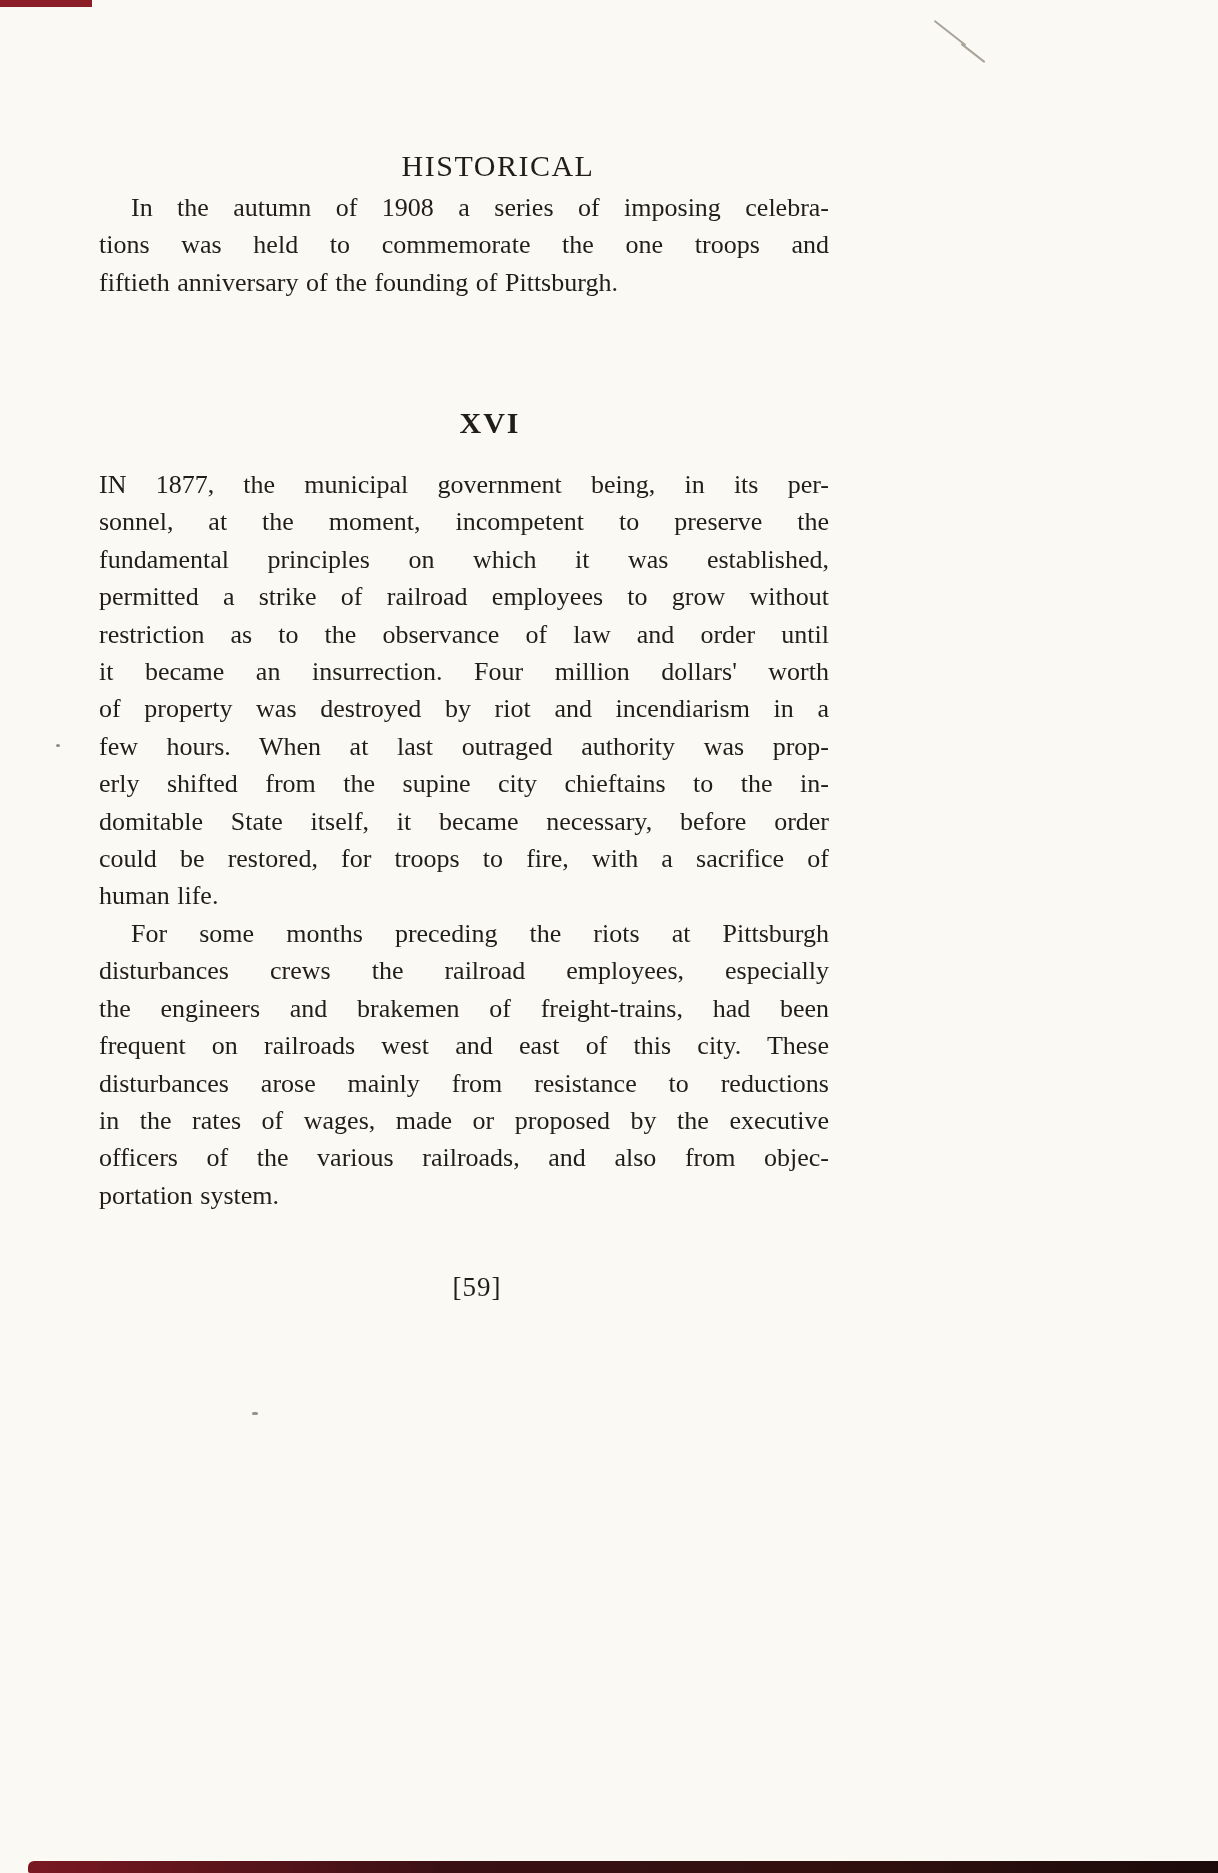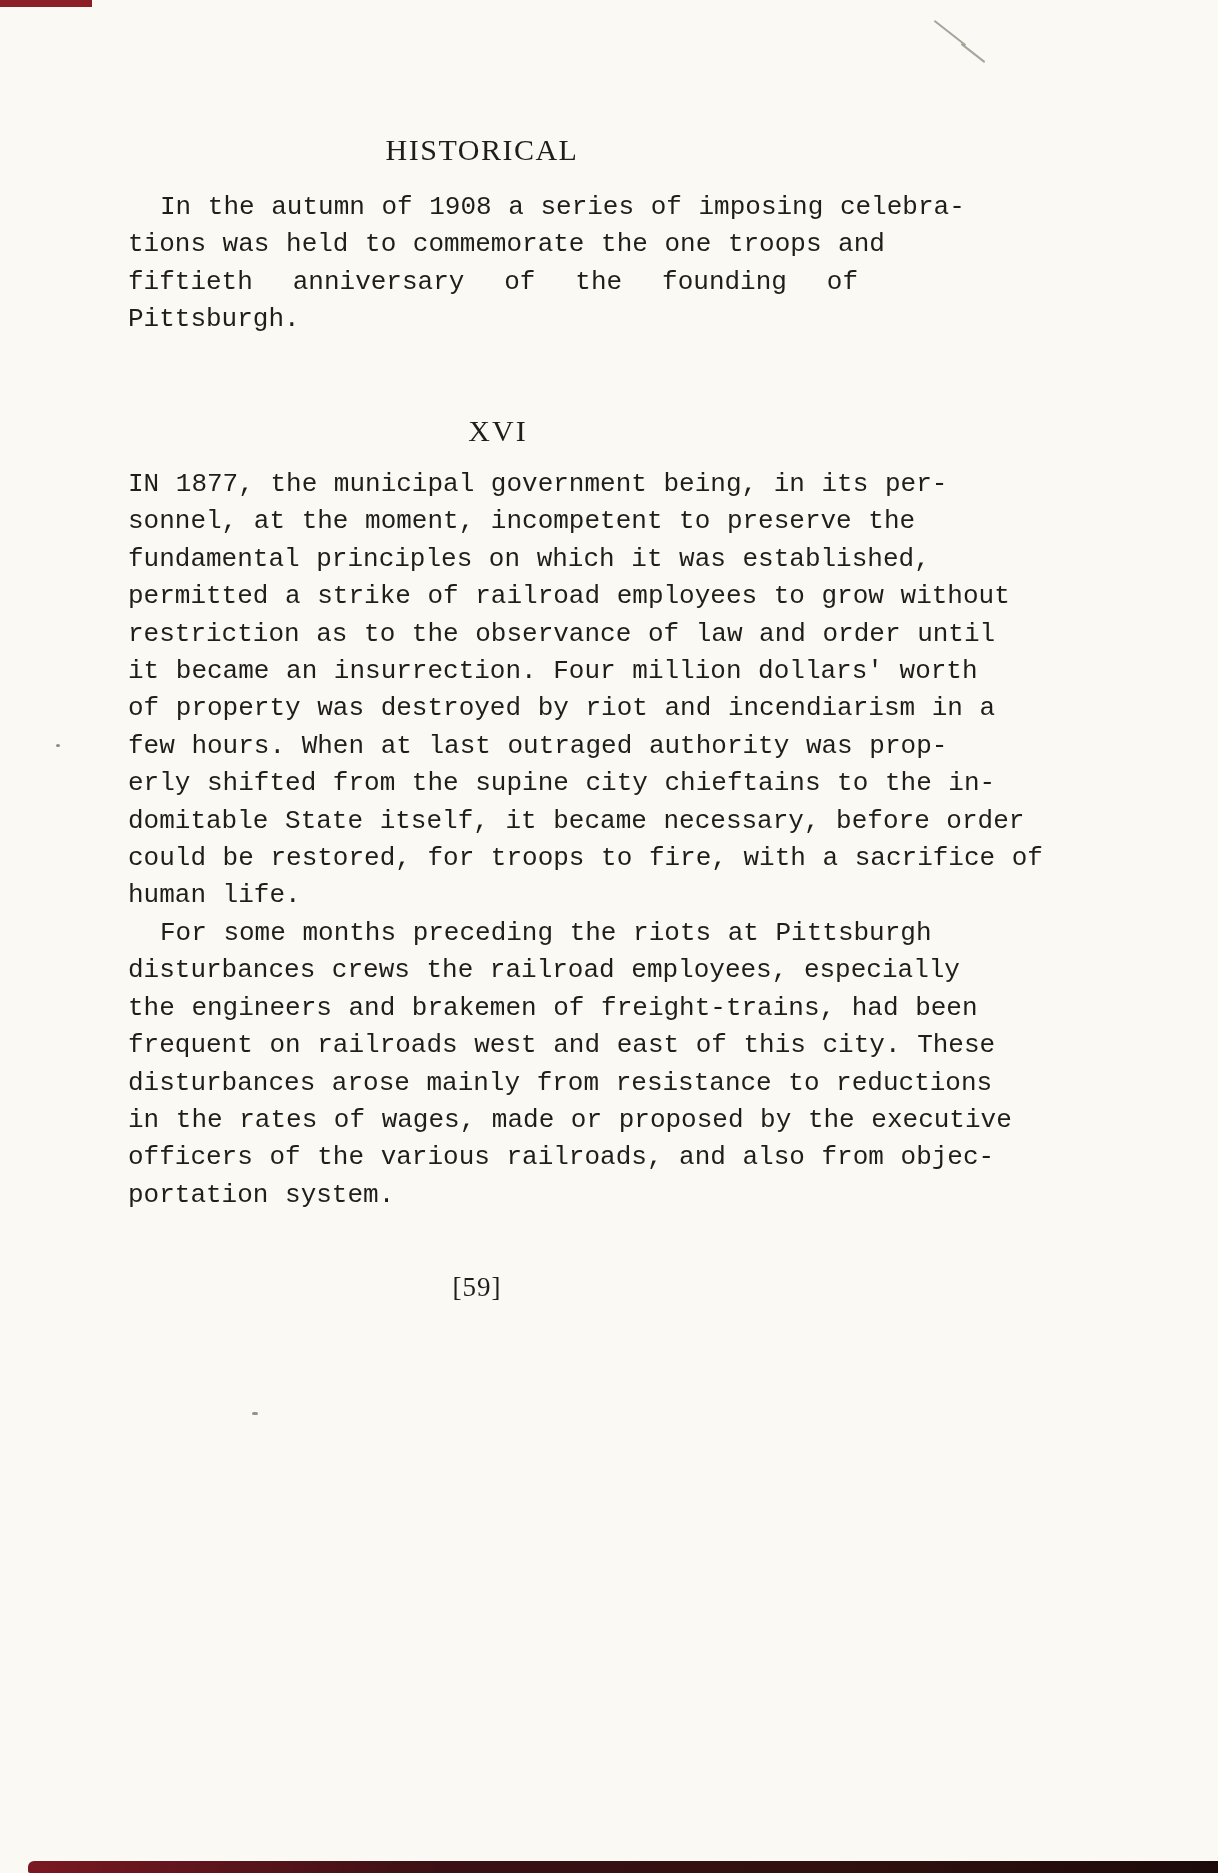--- a/index.html
+++ b/index.html
@@ -20,45 +20,44 @@
     color: var(--ink, #211e1a);
     font-family: "Liberation Serif", "DejaVu Serif", serif;
   }
 
   
   .title {
     position: absolute;
     top: 133px;
     left: 117px;
     width: 730px;
-    margin: 0;
+    margin: 16px;
     text-align: center;
     font-size: 30px;
     font-weight: 400;
     letter-spacing: 1.5px;
   }
   .section-heading {
     position: absolute;
     top: 398px;
     left: 117px;
     width: 730px;
-    margin: 16px;
+    margin: 8px;
     text-align: center;
     font-size: 30px;
-    font-weight: 400;
+    font-weight: 700;
     letter-spacing: 2px;
   }
   .para {
     position: absolute;
-    left: 128px;
+    left: 99px;
     width: 730px;
     font-size: 26px;
     line-height: 37.4px;
     word-spacing: 1px;
-    font-family: Liberation Mono, monospace;
   }
   .para-intro  { top: 189px; }
   .para-body1  { top: 466px; }
   .para-body2  { top: 915px; }
 
   .text-line {
     text-align: justify;
     text-align-last: justify;
     white-space: nowrap;
   }

